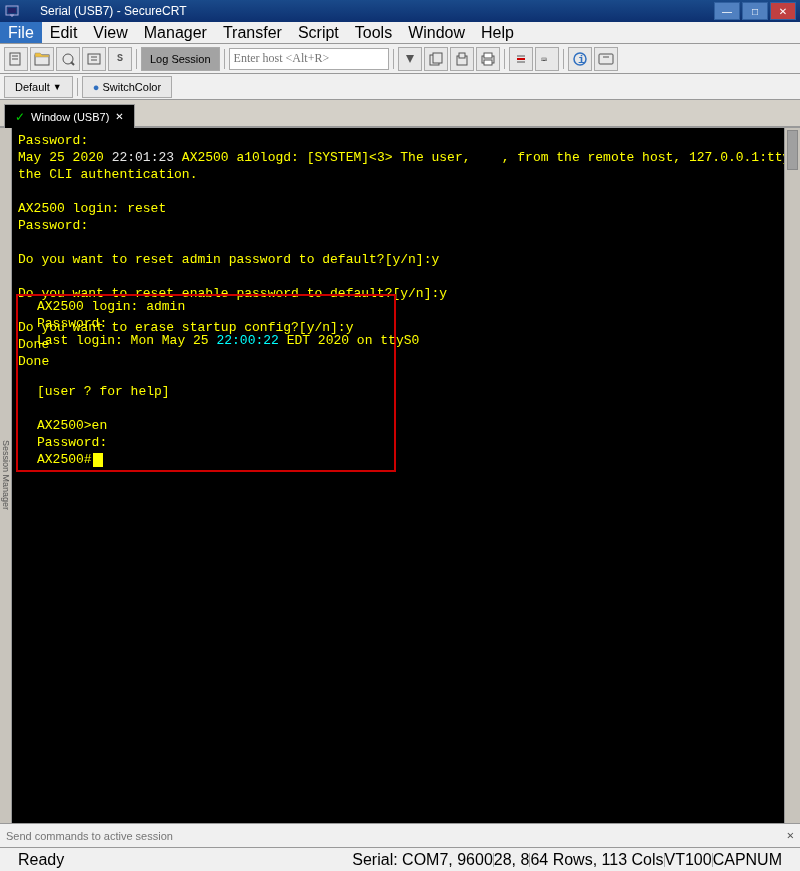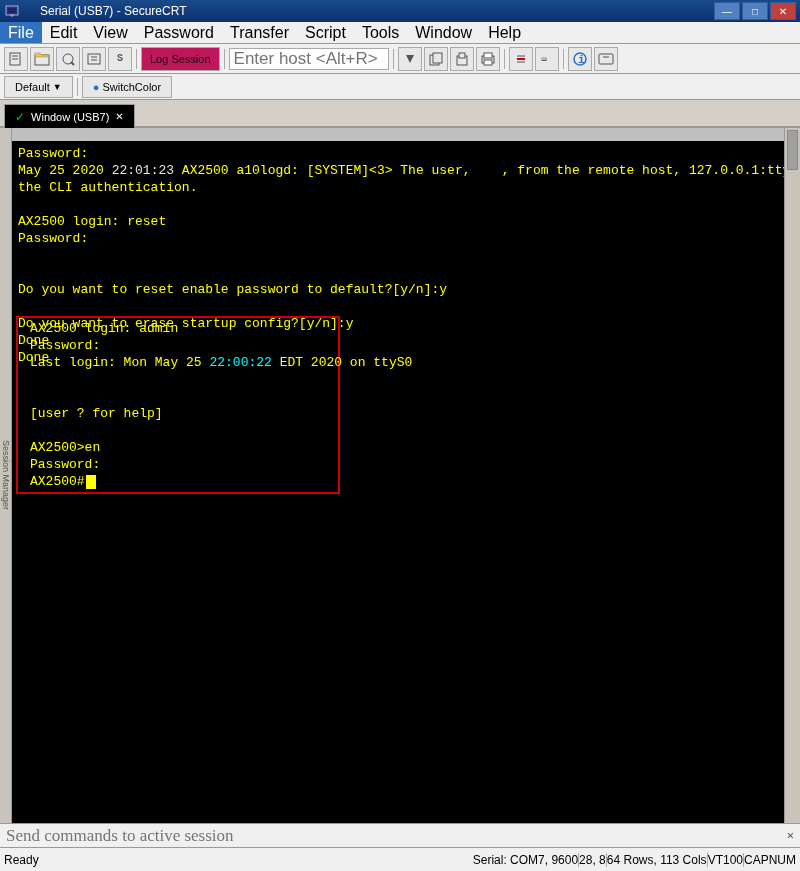--- a/index.html
+++ b/index.html
@@ -52,27 +52,27 @@
       padding: 2px 4px;
       gap: 2px;
     }
     .toolbar-btn {
       width: 24px; height: 24px; background: #e8e8e8;
       border: 1px solid #aaa; display: flex; align-items: center; justify-content: center;
       cursor: pointer; font-size: 11px;
     }
     .toolbar-separator { width: 1px; height: 20px; background: #aaa; margin: 0 2px; }
     .toolbar-btn-label {
-      height: 24px; padding: 0 8px; background: #be185d;
+      height: 24px; padding: 0 8px; background: #a3a3a3;
       border: 1px solid #aaa; display: flex; align-items: center;
       cursor: pointer; font-size: 11px; font-family: 'Segoe UI', Arial, sans-serif;
     }
     .toolbar-input {
       height: 22px; width: 160px; border: 1px solid #aaa; padding: 0 4px;
-      font-size: 17px; font-family: Liberation Sans, sans-serif; background: white;
+      font-size: 12px; font-family: Liberation Serif, serif; background: white;
       color: #888;
     }
 
     
     .toolbar2 {
       height: 26px;
       background: #f0f0f0;
       display: flex; align-items: center;
       border-bottom: 1px solid #999;
       padding: 2px 4px;
@@ -127,33 +127,32 @@
     .terminal {
       flex: 1;
       background: #000000;
       color: #ffff00;
       font-family: 'Courier New', Courier, monospace;
       font-size: 13px;
       line-height: 17px;
       padding: 4px 6px;
       overflow: hidden;
       position: relative;
-      margin-top: 13px;
     }
     .term-line { white-space: pre; }
     .term-yellow { color: #ffff00; }
 
     
     .highlight-box {
       border: 2px solid #cc0000;
       position: absolute;
-      top: 175px;
+      top: 166px;
       left: 4px;
-      width: 324px;
-      padding: 2px 12px;
+      width: 380px;
+      padding: 2px 19px;
     }
     .highlight-box .term-line { color: #ffff00; }
 
     
     .cursor {
       display: inline-block;
       width: 10px;
       height: 14px;
       background: #ffff00;
       vertical-align: middle;
@@ -182,37 +181,37 @@
       height: 24px;
       background: #f0f0f0;
       border-top: 1px solid #999;
       display: flex; align-items: center;
       padding: 0 6px;
     }
     .cmd-input {
       flex: 1;
       border: none;
       background: transparent;
-      font-size: 17px;
-      font-family: Liberation Serif, serif;
+      font-size: 11px;
+      font-family: Liberation Sans, sans-serif;
       color: #555;
       outline: none;
     }
     .cmd-close { font-size: 12px; cursor: pointer; color: #555; }
 
     
     .status-bar {
       height: 24px;
       background: #f0f0f0;
       border-top: 1px solid #999;
       display: flex; align-items: center;
       justify-content: space-between;
-      padding: 0 4px;
+      padding: 0 18px;
       font-family: 'Segoe UI', Arial, sans-serif;
-      font-size: 12px;
+      font-size: 16px;
     }
     .status-left { color: #000; }
     .status-right { display: flex; align-items: center; color: #000; }
     .status-divider { width: 1px; height: 14px; background: #aaa; }
   </style>
 </head>
 <body>
 
 <div class="title-bar">
   <div class="title-bar-left">
@@ -230,21 +229,21 @@
     <div class="title-btn">—</div>
     <div class="title-btn">□</div>
     <div class="title-btn close">✕</div>
   </div>
 </div>
 
 <div class="menu-bar">
   <div class="menu-item active">File</div>
   <div class="menu-item">Edit</div>
   <div class="menu-item">View</div>
-  <div class="menu-item">Password</div>
+  <div class="menu-item">Manager</div>
   <div class="menu-item">Transfer</div>
   <div class="menu-item">Script</div>
   <div class="menu-item">Tools</div>
   <div class="menu-item">Window</div>
   <div class="menu-item">Help</div>
 </div>
 
 <div class="toolbar">
   <div class="toolbar-btn" title="New">
     <svg width="16" height="16" viewBox="0 0 16 16">
@@ -359,20 +358,21 @@
   </div>
 
   <div class="terminal">
     <div class="term-line term-yellow">Password:</div>
     <div class="term-line term-yellow">May 25 2020 <span style="color:#e5e5e5">22:01:23</span> AX2500 a10logd: [SYSTEM]&lt;3&gt; The user,    , from the remote host, 127.0.0.1:ttyS0, failed in</div>
     <div class="term-line term-yellow">the CLI authentication.</div>
     <div class="term-line">&nbsp;</div>
     <div class="term-line term-yellow">AX2500 login: reset</div>
     <div class="term-line term-yellow">Password:</div>
     <div class="term-line">&nbsp;</div>
+    <div class="term-line term-yellow">Do you want to reset admin password to default?[y/n]:y</div>
     <div class="term-line">&nbsp;</div>
     <div class="term-line term-yellow">Do you want to reset enable password to default?[y/n]:y</div>
     <div class="term-line">&nbsp;</div>
     <div class="term-line term-yellow">Do you want to erase startup config?[y/n]:y</div>
     <div class="term-line term-yellow">Done</div>
     <div class="term-line term-yellow">Done</div>
     <div class="term-line">&nbsp;</div>
 
     <div class="highlight-box">
       <div class="term-line term-yellow">AX2500 login: admin</div>

